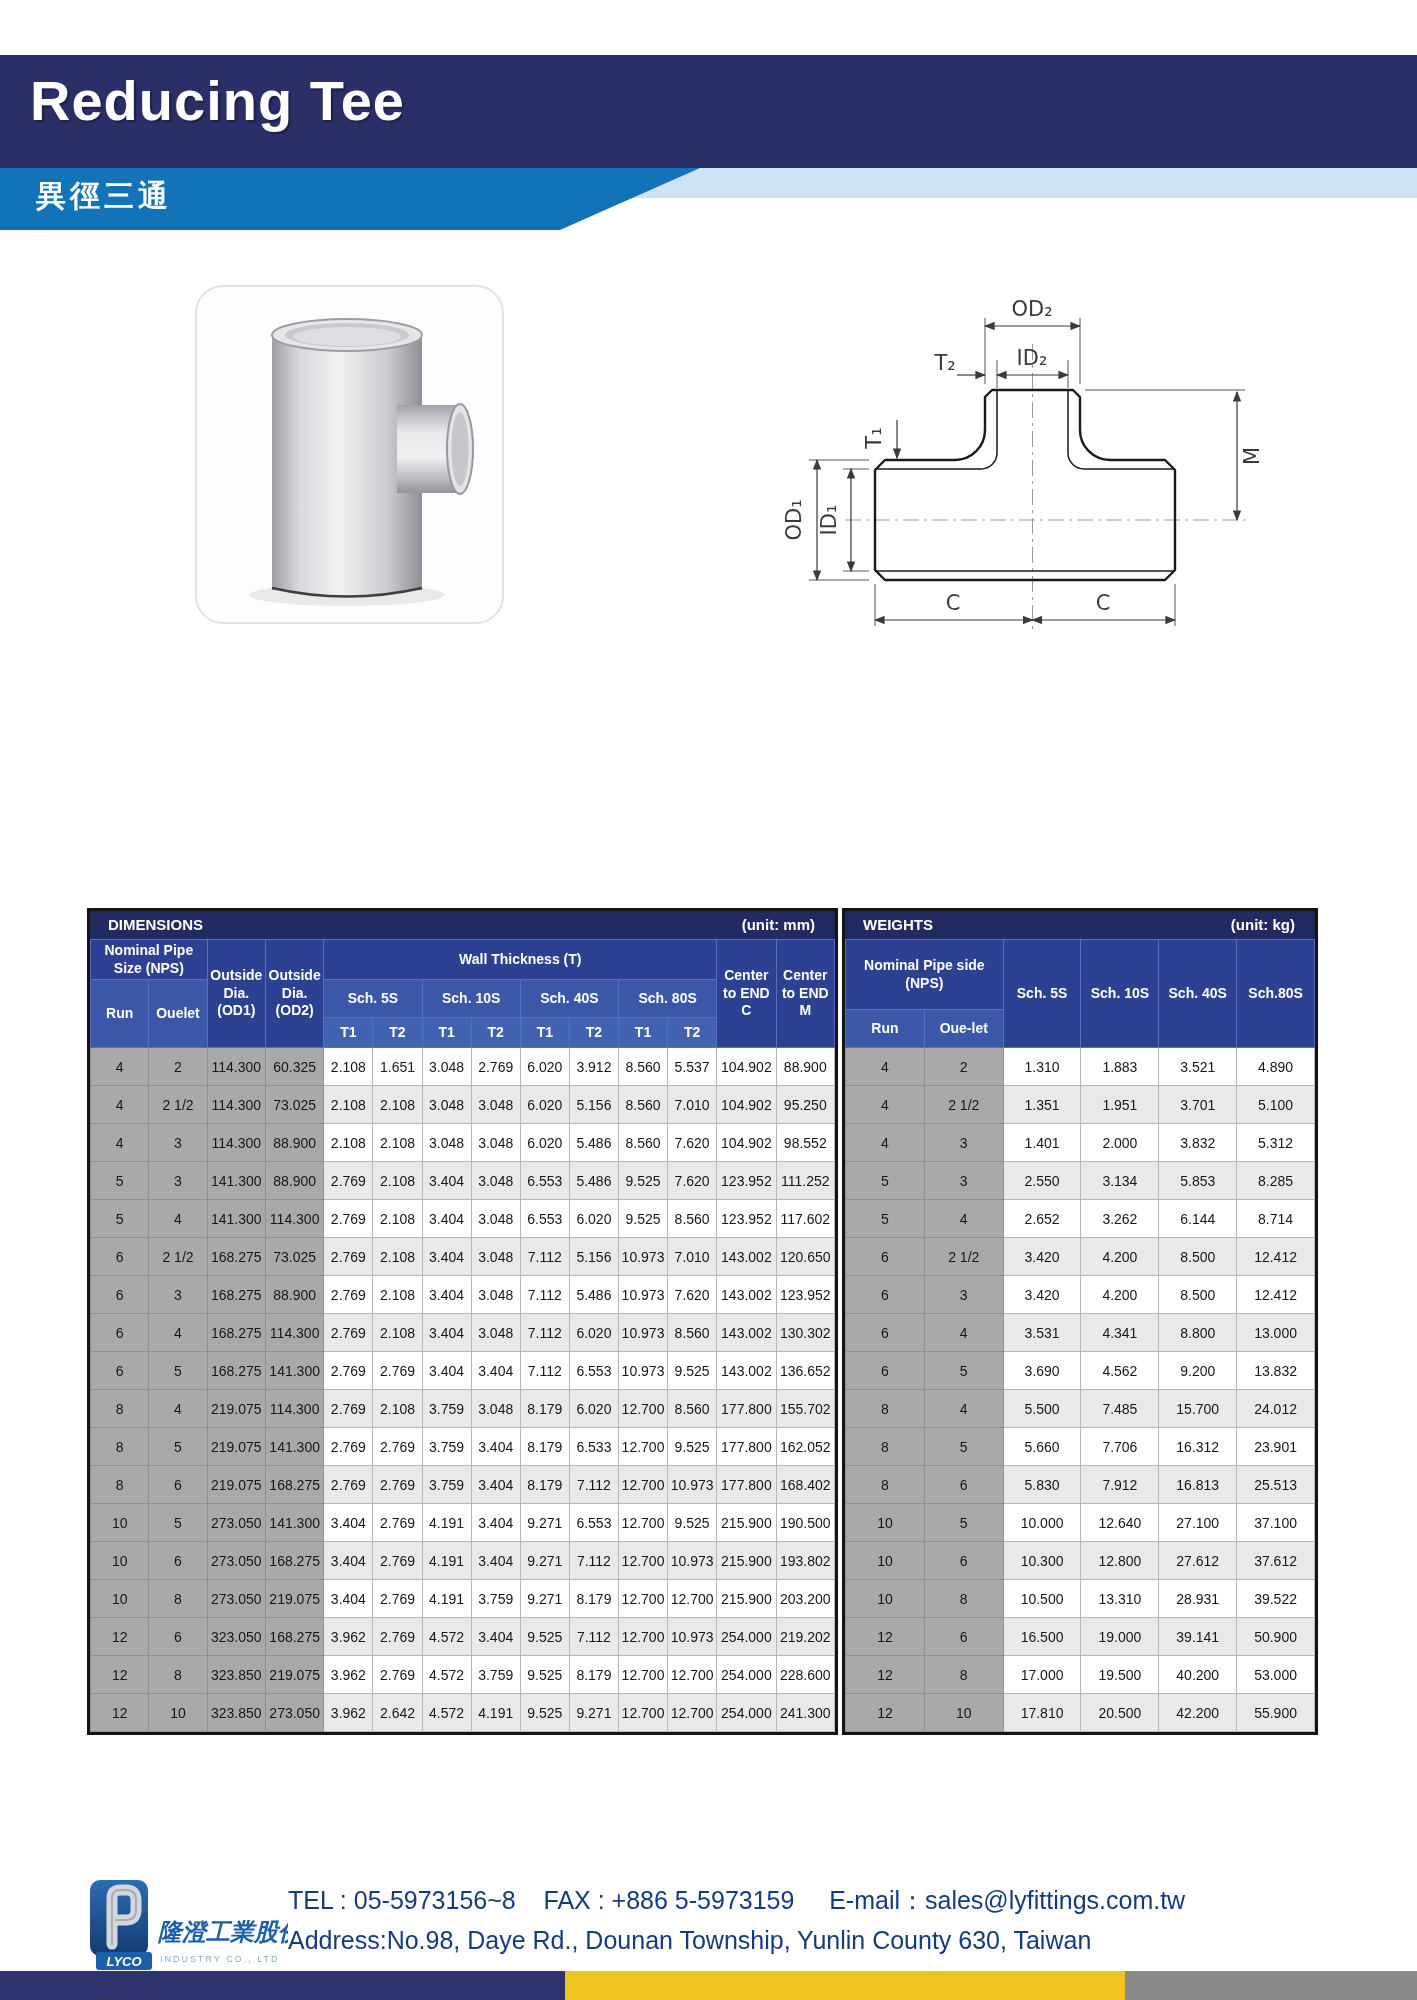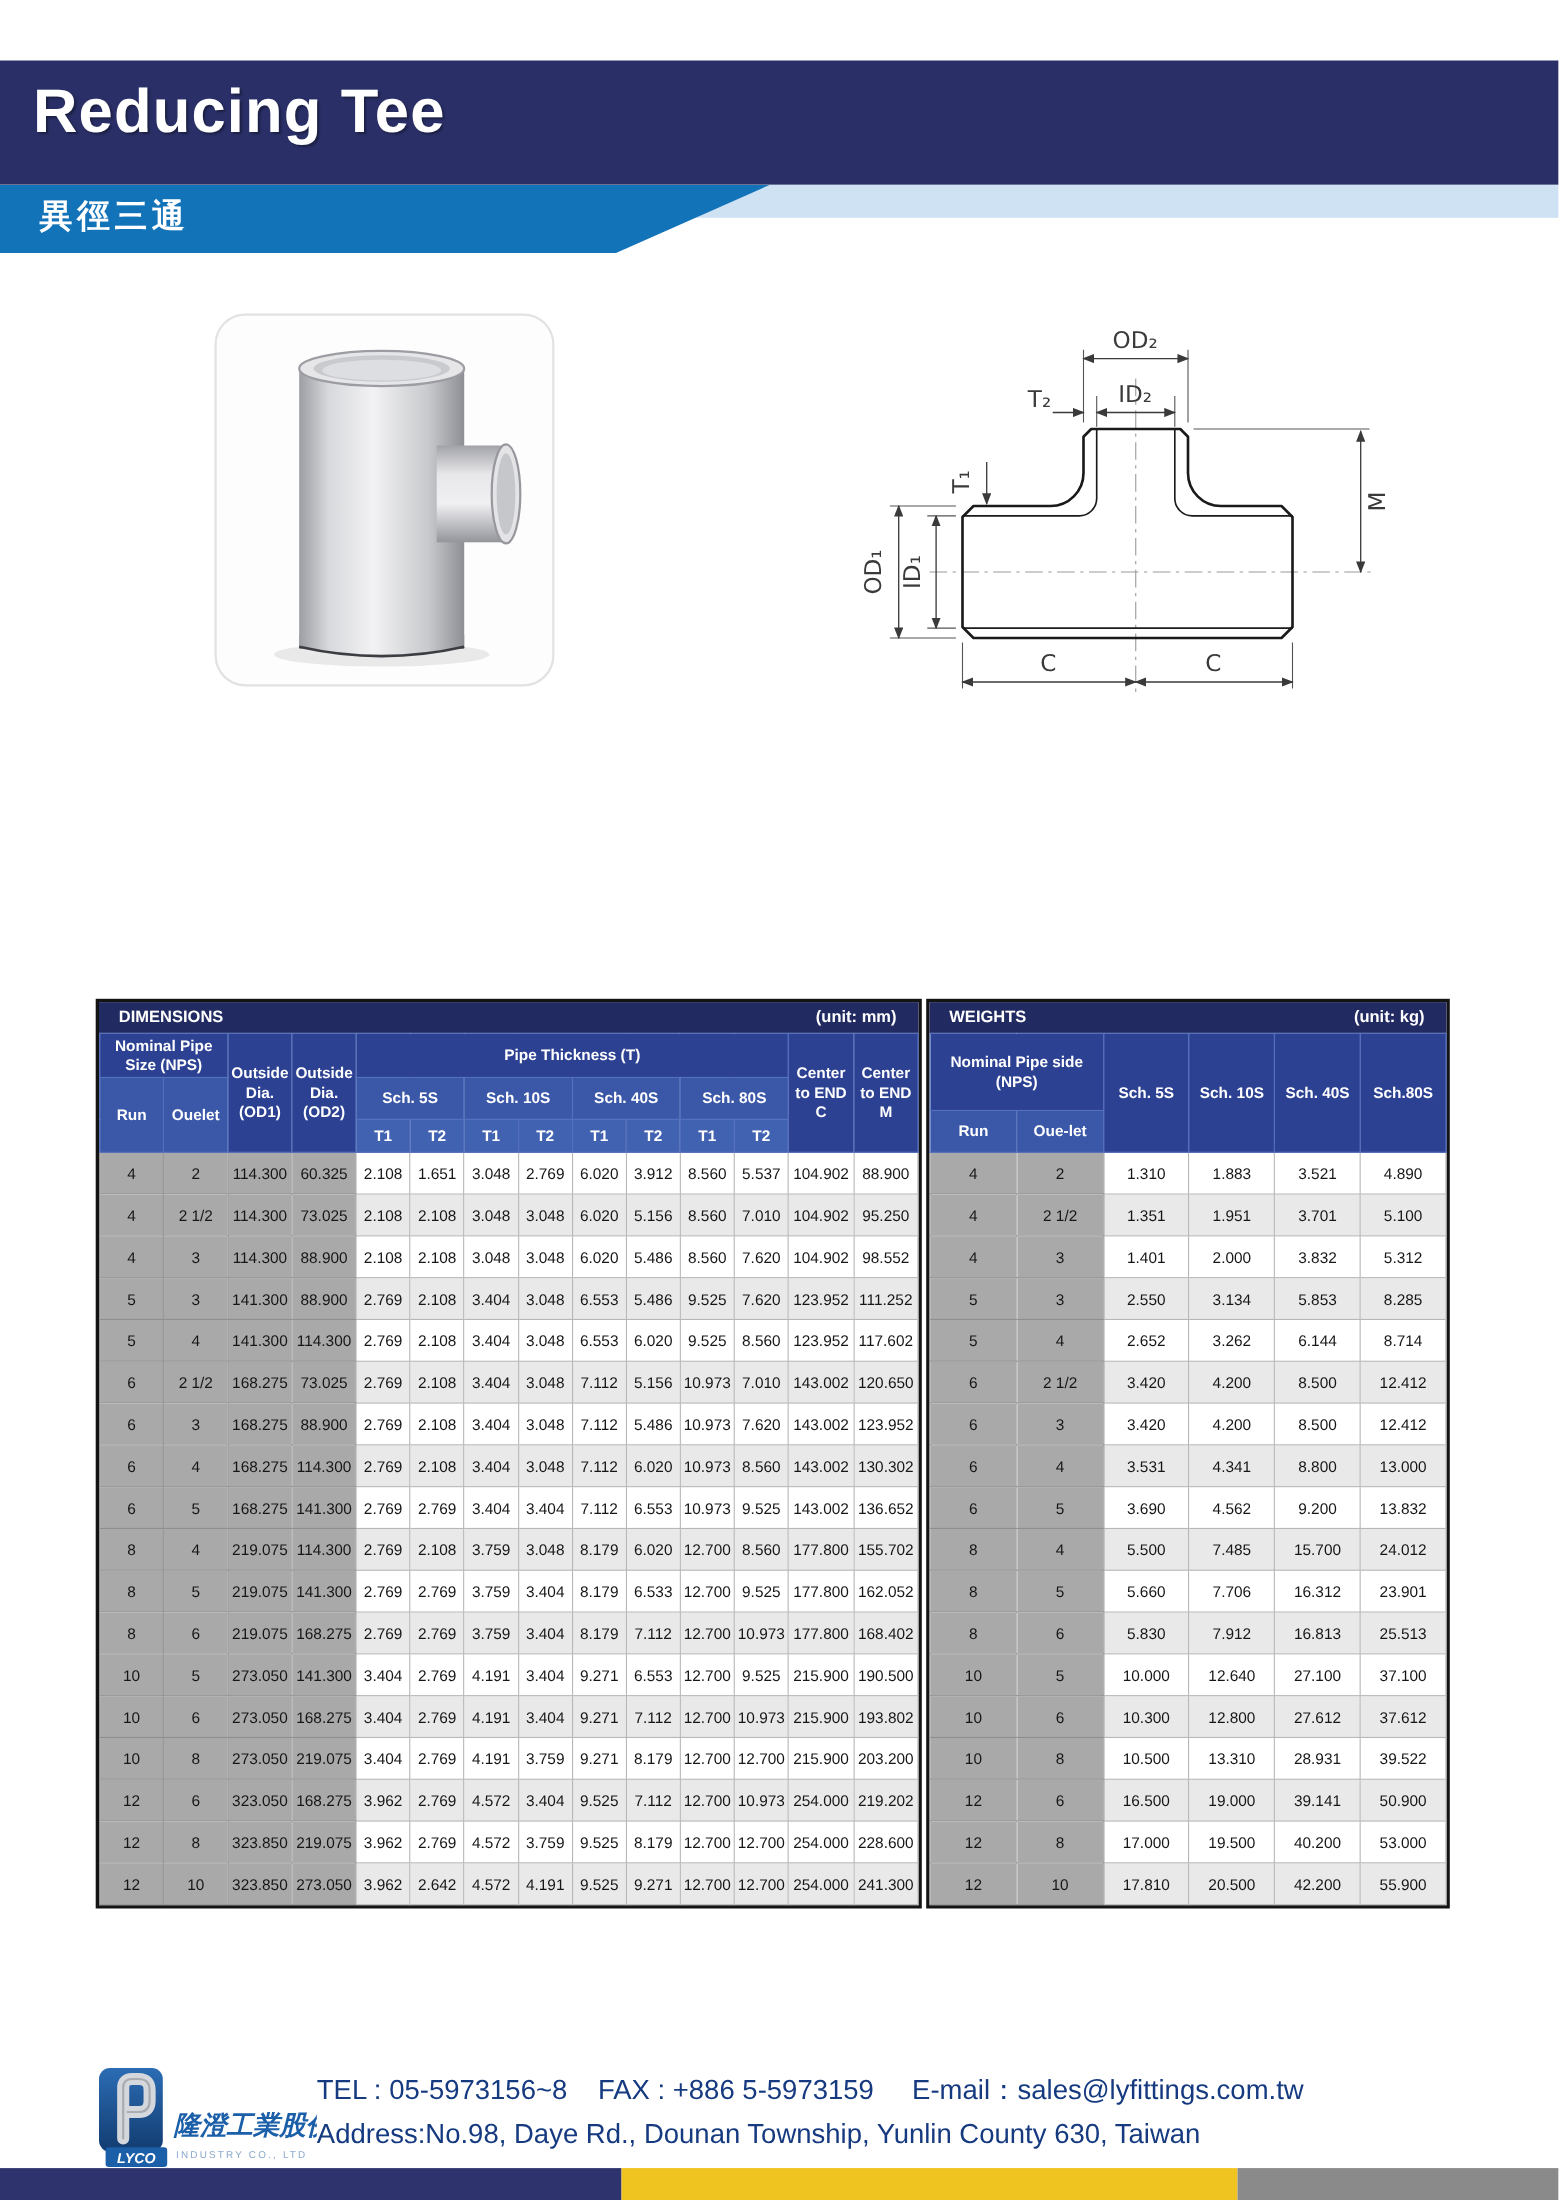--- a/index.html
+++ b/index.html
@@ -167,21 +167,21 @@
           <col style="width:48px">
           <col style="width:48px">
         <col style="width:58px">
           <col style="width:57px">
       </colgroup>
       <thead>
         <tr class="rb">
           <th class="hb" colspan="2">Nominal Pipe Size (NPS)</th>
           <th class="hb" rowspan="3">Outside Dia. (OD1)</th>
           <th class="hb" rowspan="3">Outside Dia. (OD2)</th>
-          <th class="hb" colspan="8">Pipe Thickness (T)</th>
+          <th class="hb" colspan="8">Wall Thickness (T)</th>
           <th class="hb" rowspan="3">Center to END C</th>
           <th class="hb" rowspan="3">Center to END M</th>
         </tr>
         <tr class="rc">
           <th class="hc" rowspan="2">Run</th>
           <th class="hc" rowspan="2">Ouelet</th>
           <th class="hc" colspan="2">Sch. 5S</th>
           <th class="hc" colspan="2">Sch. 10S</th>
           <th class="hc" colspan="2">Sch. 40S</th>
           <th class="hc" colspan="2">Sch. 80S</th>

